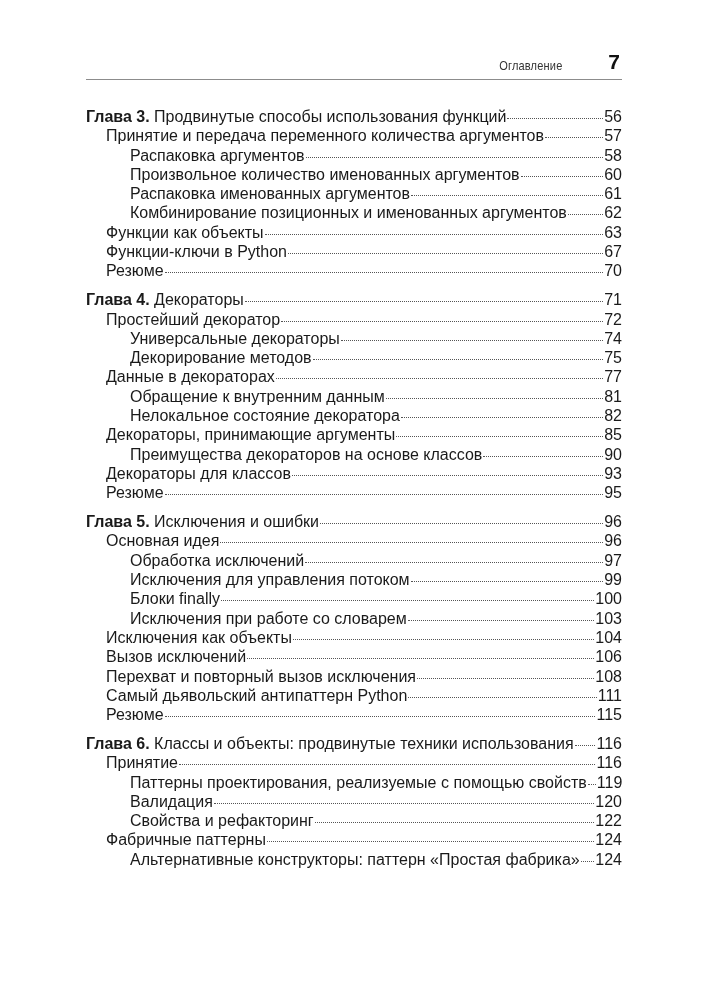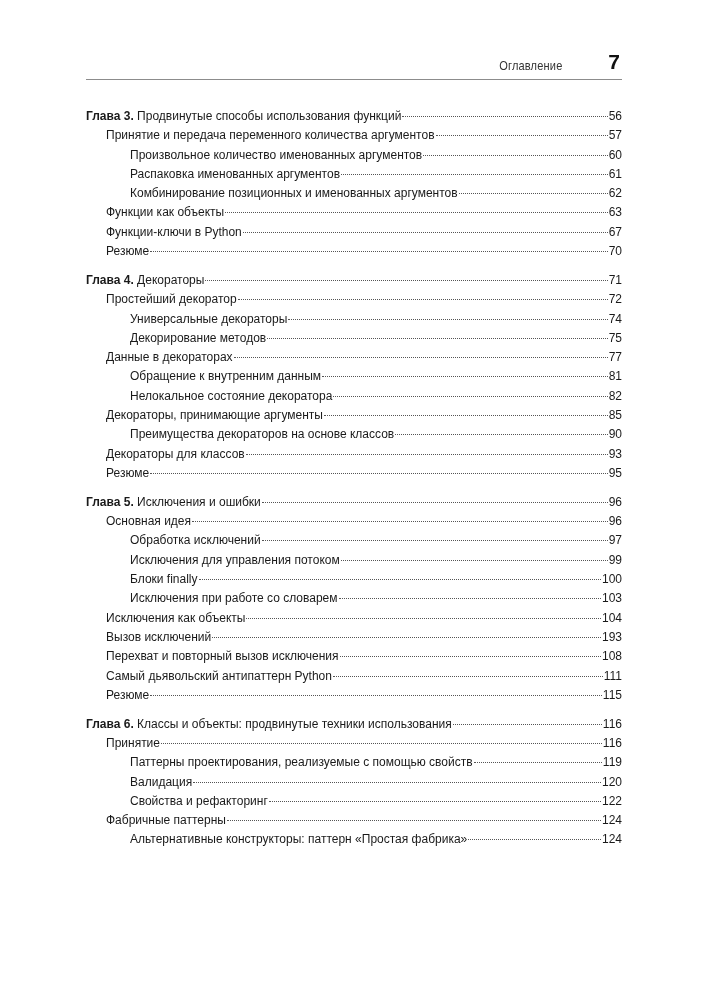--- a/index.html
+++ b/index.html
@@ -18,21 +18,21 @@
     transform: scaleX(0.85); transform-origin: right center; letter-spacing: 0.2px;
   }
   .header-page {
     position: absolute; right: 2px; top: 0px;
     font-size: 21px; font-weight: bold; color: #111;
   }
   .toc { position: absolute; left: 86px; top: 107px; width: 536px; }
   .chapter { margin-bottom: 9.6px; }
   .row {
     display: flex; align-items: baseline; height: 19.3px; line-height: 19.3px;
-    font-size: 12px; white-space: nowrap;
+    font-size: 16px; white-space: nowrap;
   }
   .row.l1 { padding-left: 20px; }
   .row.l2 { padding-left: 44px; }
   .row .label { flex: 0 0 auto; }
   .row .label b { font-weight: bold; }
   .row .leader {
     flex: 1 1 auto; margin: 0 1px;
     border-bottom: 1.2px dotted #555; transform: translateY(-3px); min-width: 8px;
   }
   .row .page { flex: 0 0 auto; text-align: right; }
@@ -51,20 +51,25 @@
         <span class="label"><b>Глава 3.</b> <span>Продвинутые способы использования функций</span></span>
         <span class="leader"></span>
         <span class="page">56</span>
       </div>
       <div class="row l1">
         <span class="label">Принятие и передача переменного количества аргументов</span>
         <span class="leader"></span>
         <span class="page">57</span>
       </div>
       <div class="row l2">
+        <span class="label">Распаковка аргументов</span>
+        <span class="leader"></span>
+        <span class="page">58</span>
+      </div>
+      <div class="row l2">
         <span class="label">Произвольное количество именованных аргументов</span>
         <span class="leader"></span>
         <span class="page">60</span>
       </div>
       <div class="row l2">
         <span class="label">Распаковка именованных аргументов</span>
         <span class="leader"></span>
         <span class="page">61</span>
       </div>
       <div class="row l2">
@@ -177,21 +182,21 @@
         <span class="page">103</span>
       </div>
       <div class="row l1">
         <span class="label">Исключения как объекты</span>
         <span class="leader"></span>
         <span class="page">104</span>
       </div>
       <div class="row l1">
         <span class="label">Вызов исключений</span>
         <span class="leader"></span>
-        <span class="page">193</span>
+        <span class="page">106</span>
       </div>
       <div class="row l1">
         <span class="label">Перехват и повторный вызов исключения</span>
         <span class="leader"></span>
         <span class="page">108</span>
       </div>
       <div class="row l1">
         <span class="label">Самый дьявольский антипаттерн Python</span>
         <span class="leader"></span>
         <span class="page">111</span>

